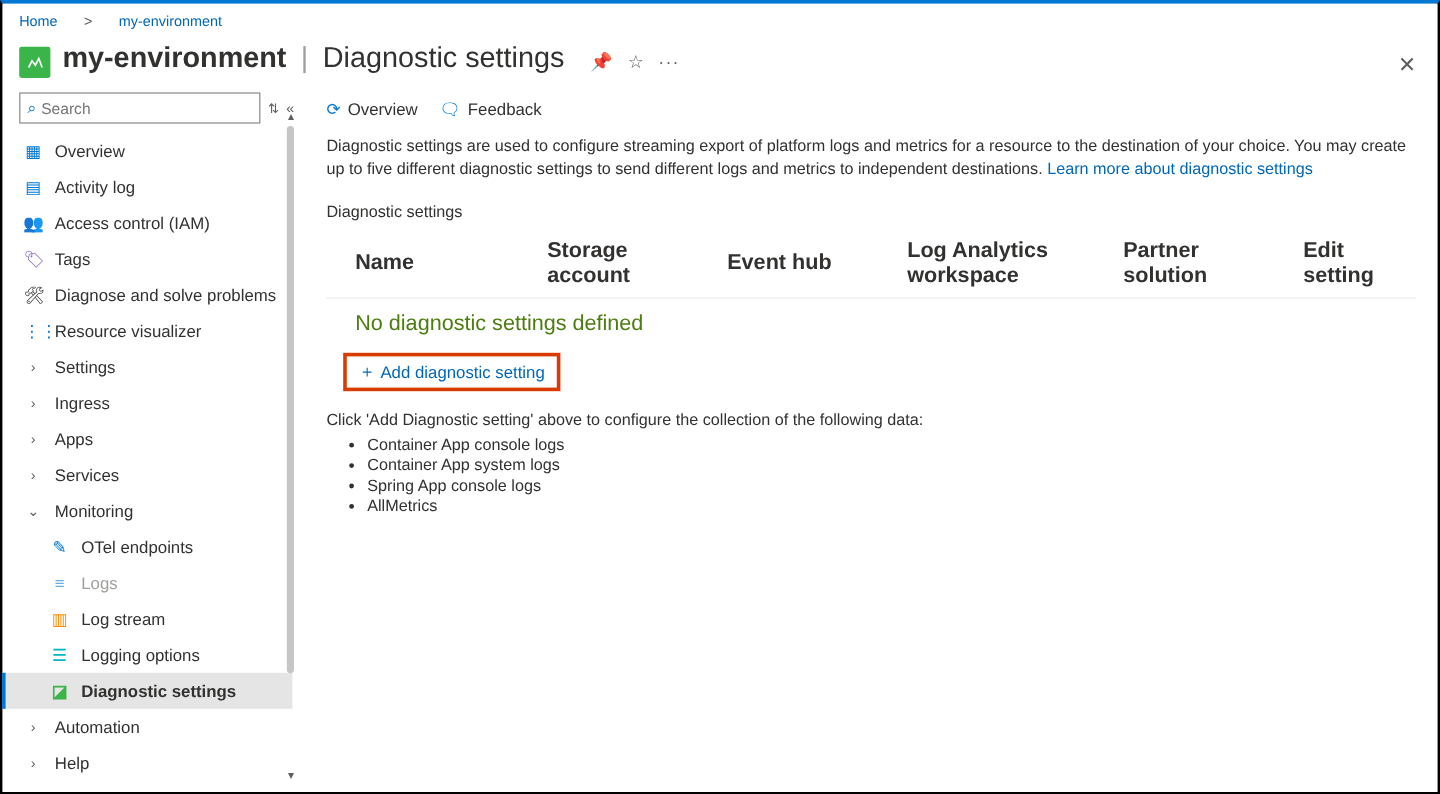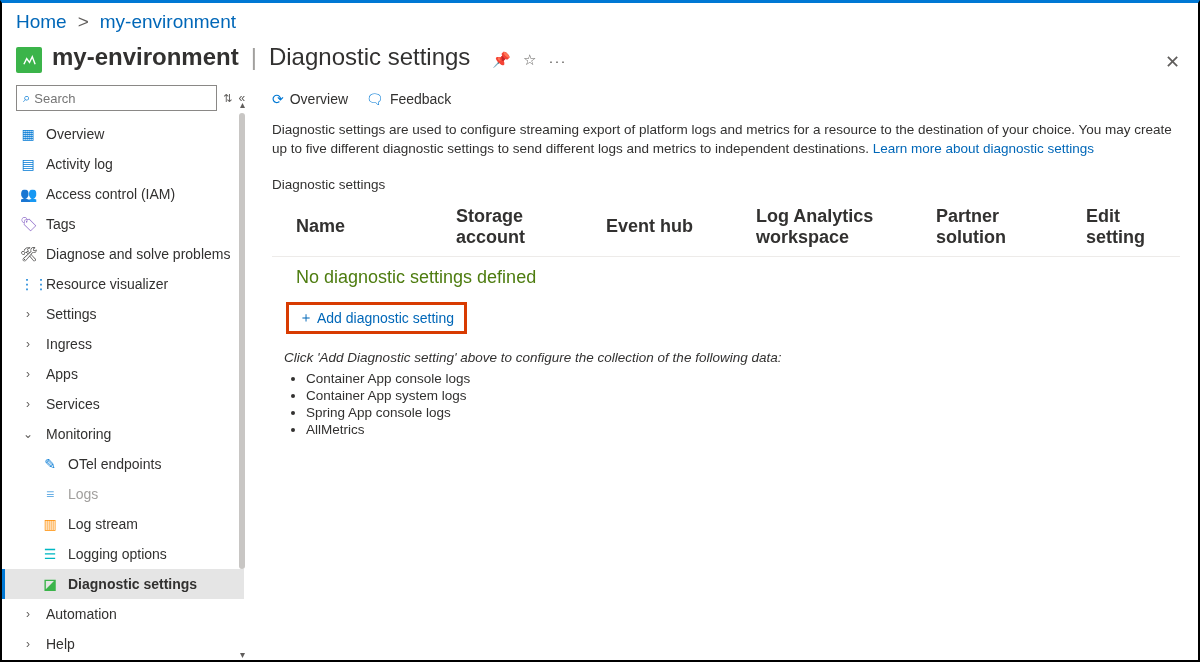--- a/index.html
+++ b/index.html
@@ -13,23 +13,23 @@
     overflow: hidden;
     border: 2px solid #000;
     border-top: 3px solid #0078d4;
   }
   a { color: #0067b8; text-decoration: none; cursor: pointer; }
 
   
   .breadcrumb {
     display: flex;
     align-items: flex-end;
-    gap: 11px;
+    gap: 22px;
     padding: 8px 14px 4px;
-    font-size: 19px;
+    font-size: 12px;
   }
   .breadcrumb a { color: #0067b8; }
   .breadcrumb .sep { color: #605e5c; }
 
   
   .header {
     display: flex;
     align-items: flex-start;
     padding: 6px 14px 8px;
     position: relative;
@@ -146,21 +146,21 @@
     border: 3px solid #d83b01;
     margin: 4px 0 8px 14px;
   }
   .add-btn {
     display:flex; align-items:center; gap:4px;
     padding: 4px 10px;
     color:#0067b8; font-size:14px; cursor:pointer;
   }
   .plus { font-weight:400; }
 
-  .hint { font-size: 13.5px; margin: 8px 12px 6px; font-style: italic; }
+  .hint { font-size: 13.5px; margin: 8px 0 6px; }
   ul.bullets { margin: 4px 0 0 34px; font-size: 13.5px; }
   ul.bullets li { margin: 2px 0; }
 
   
   .svg-ico { width:15px; height:15px; display:inline-block; }
 </style>
 </head>
 <body>
 
 <div class="breadcrumb">

